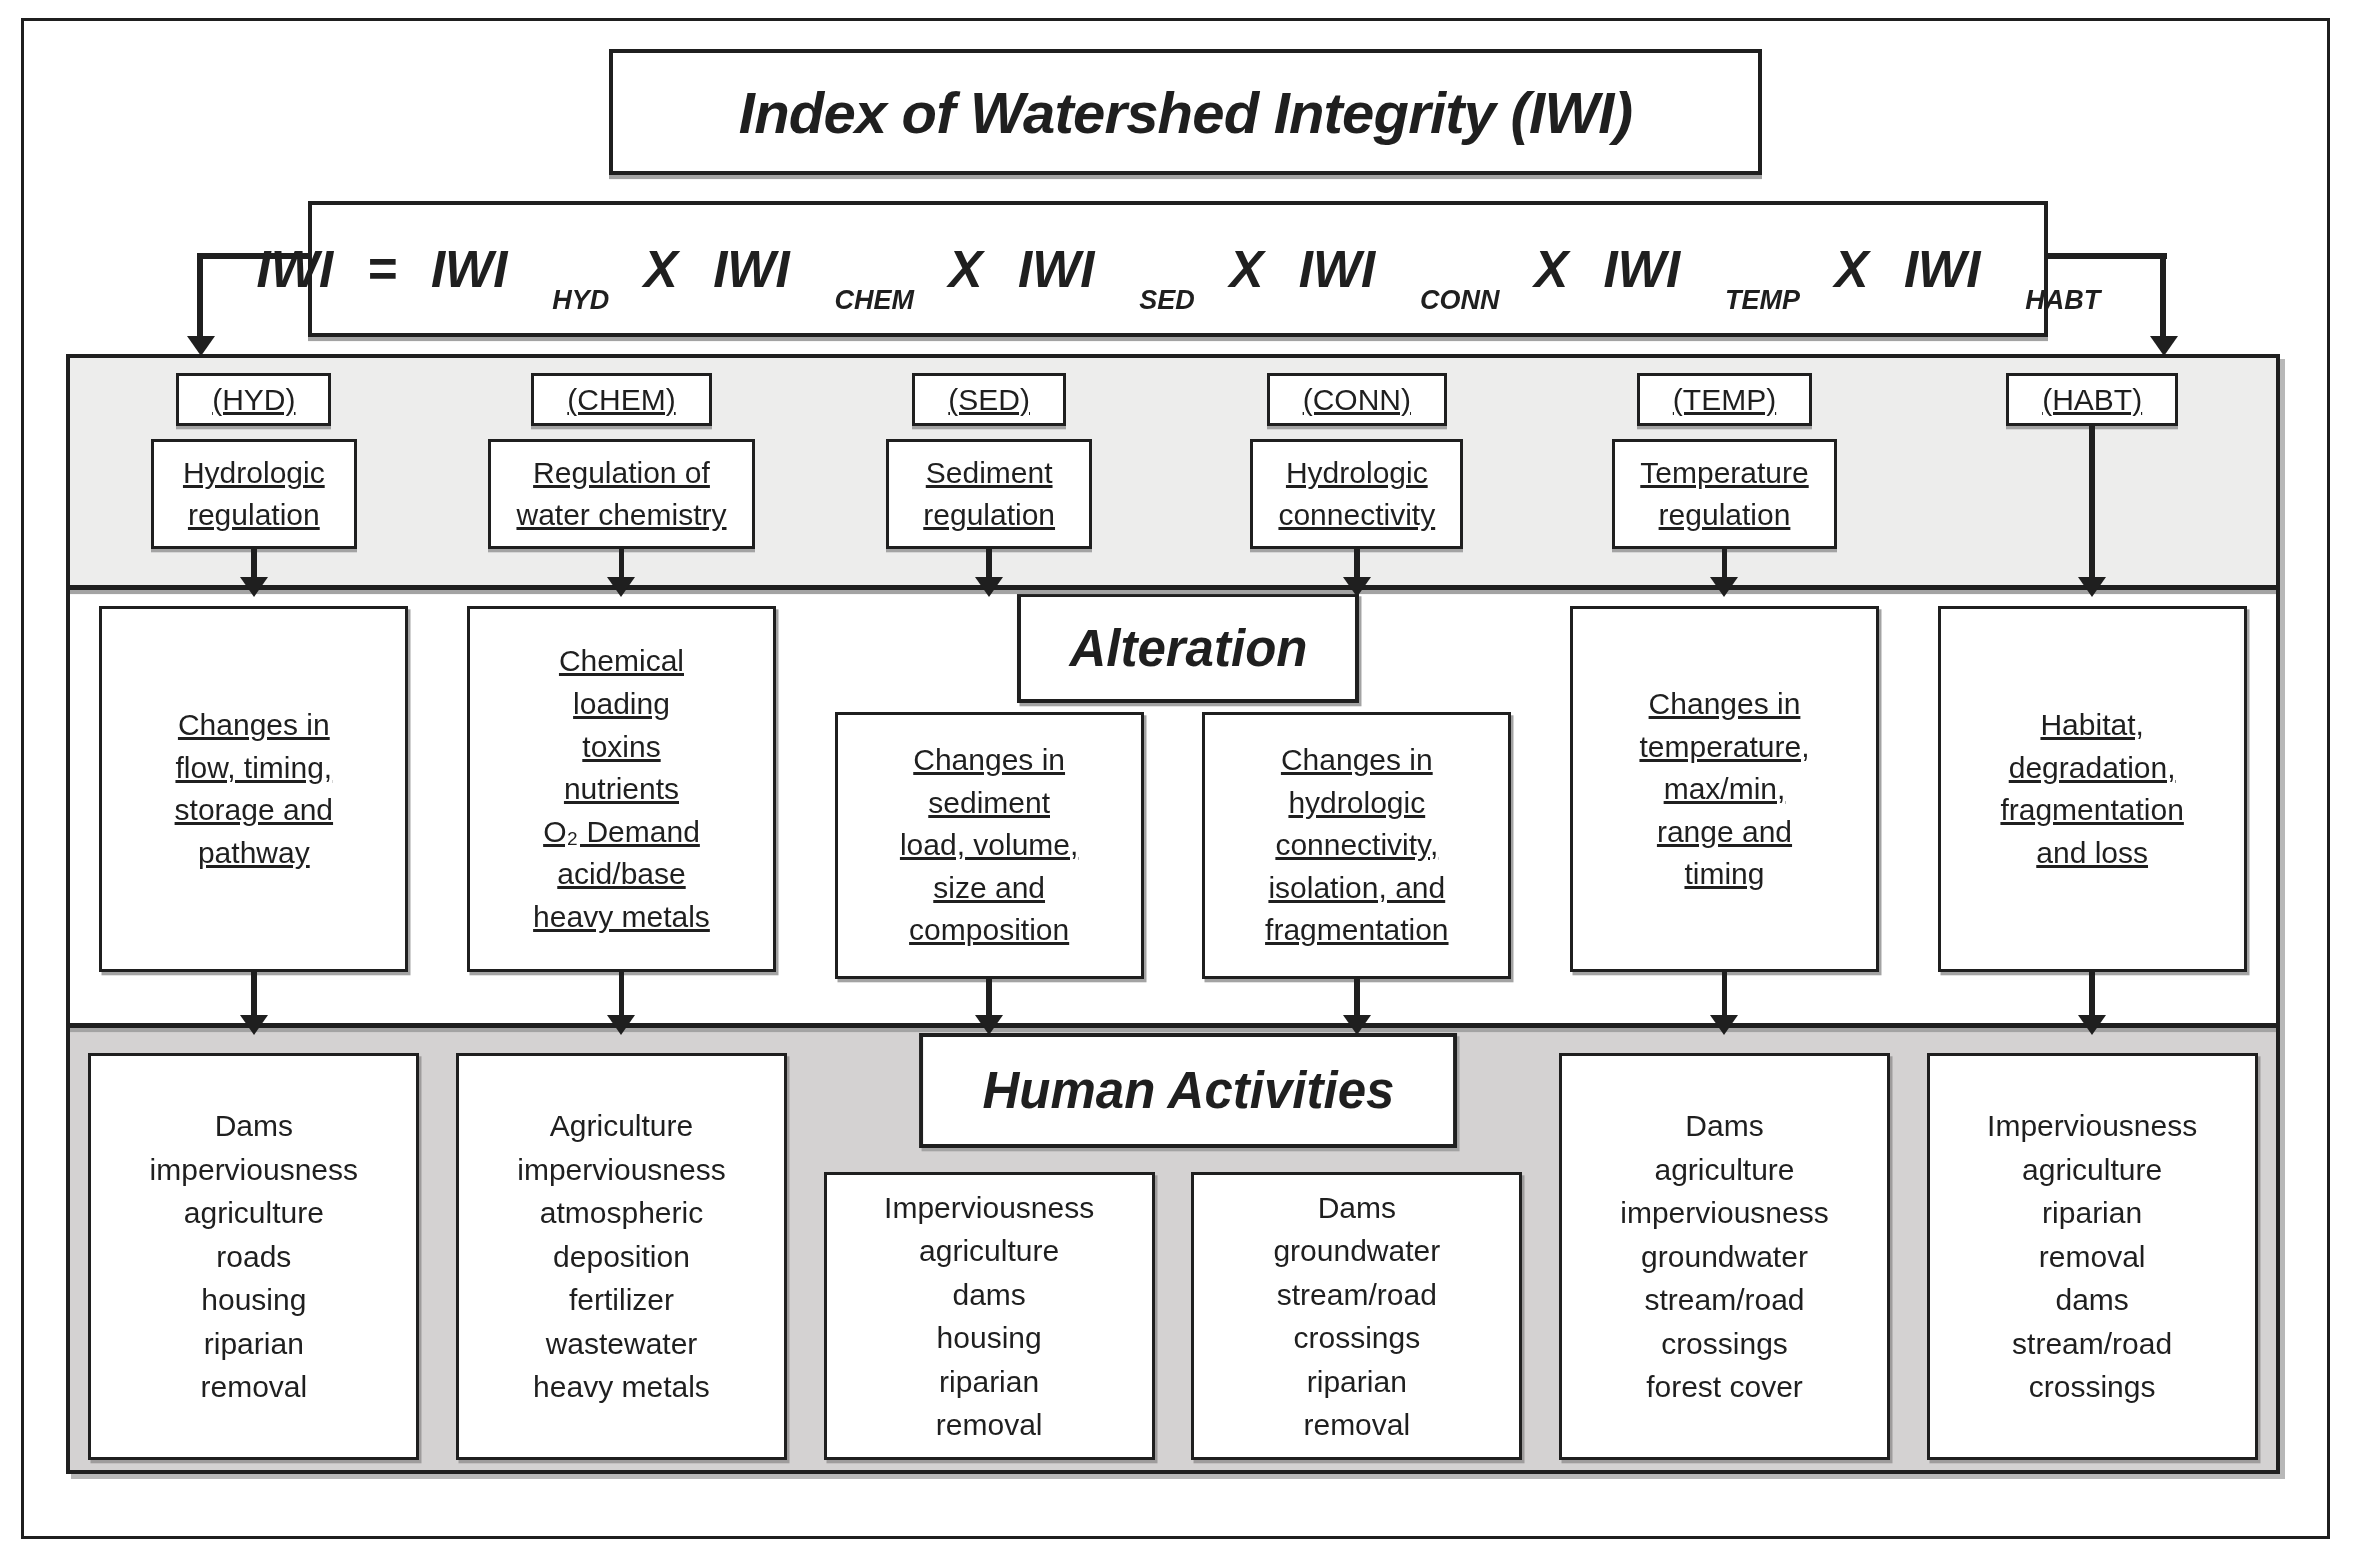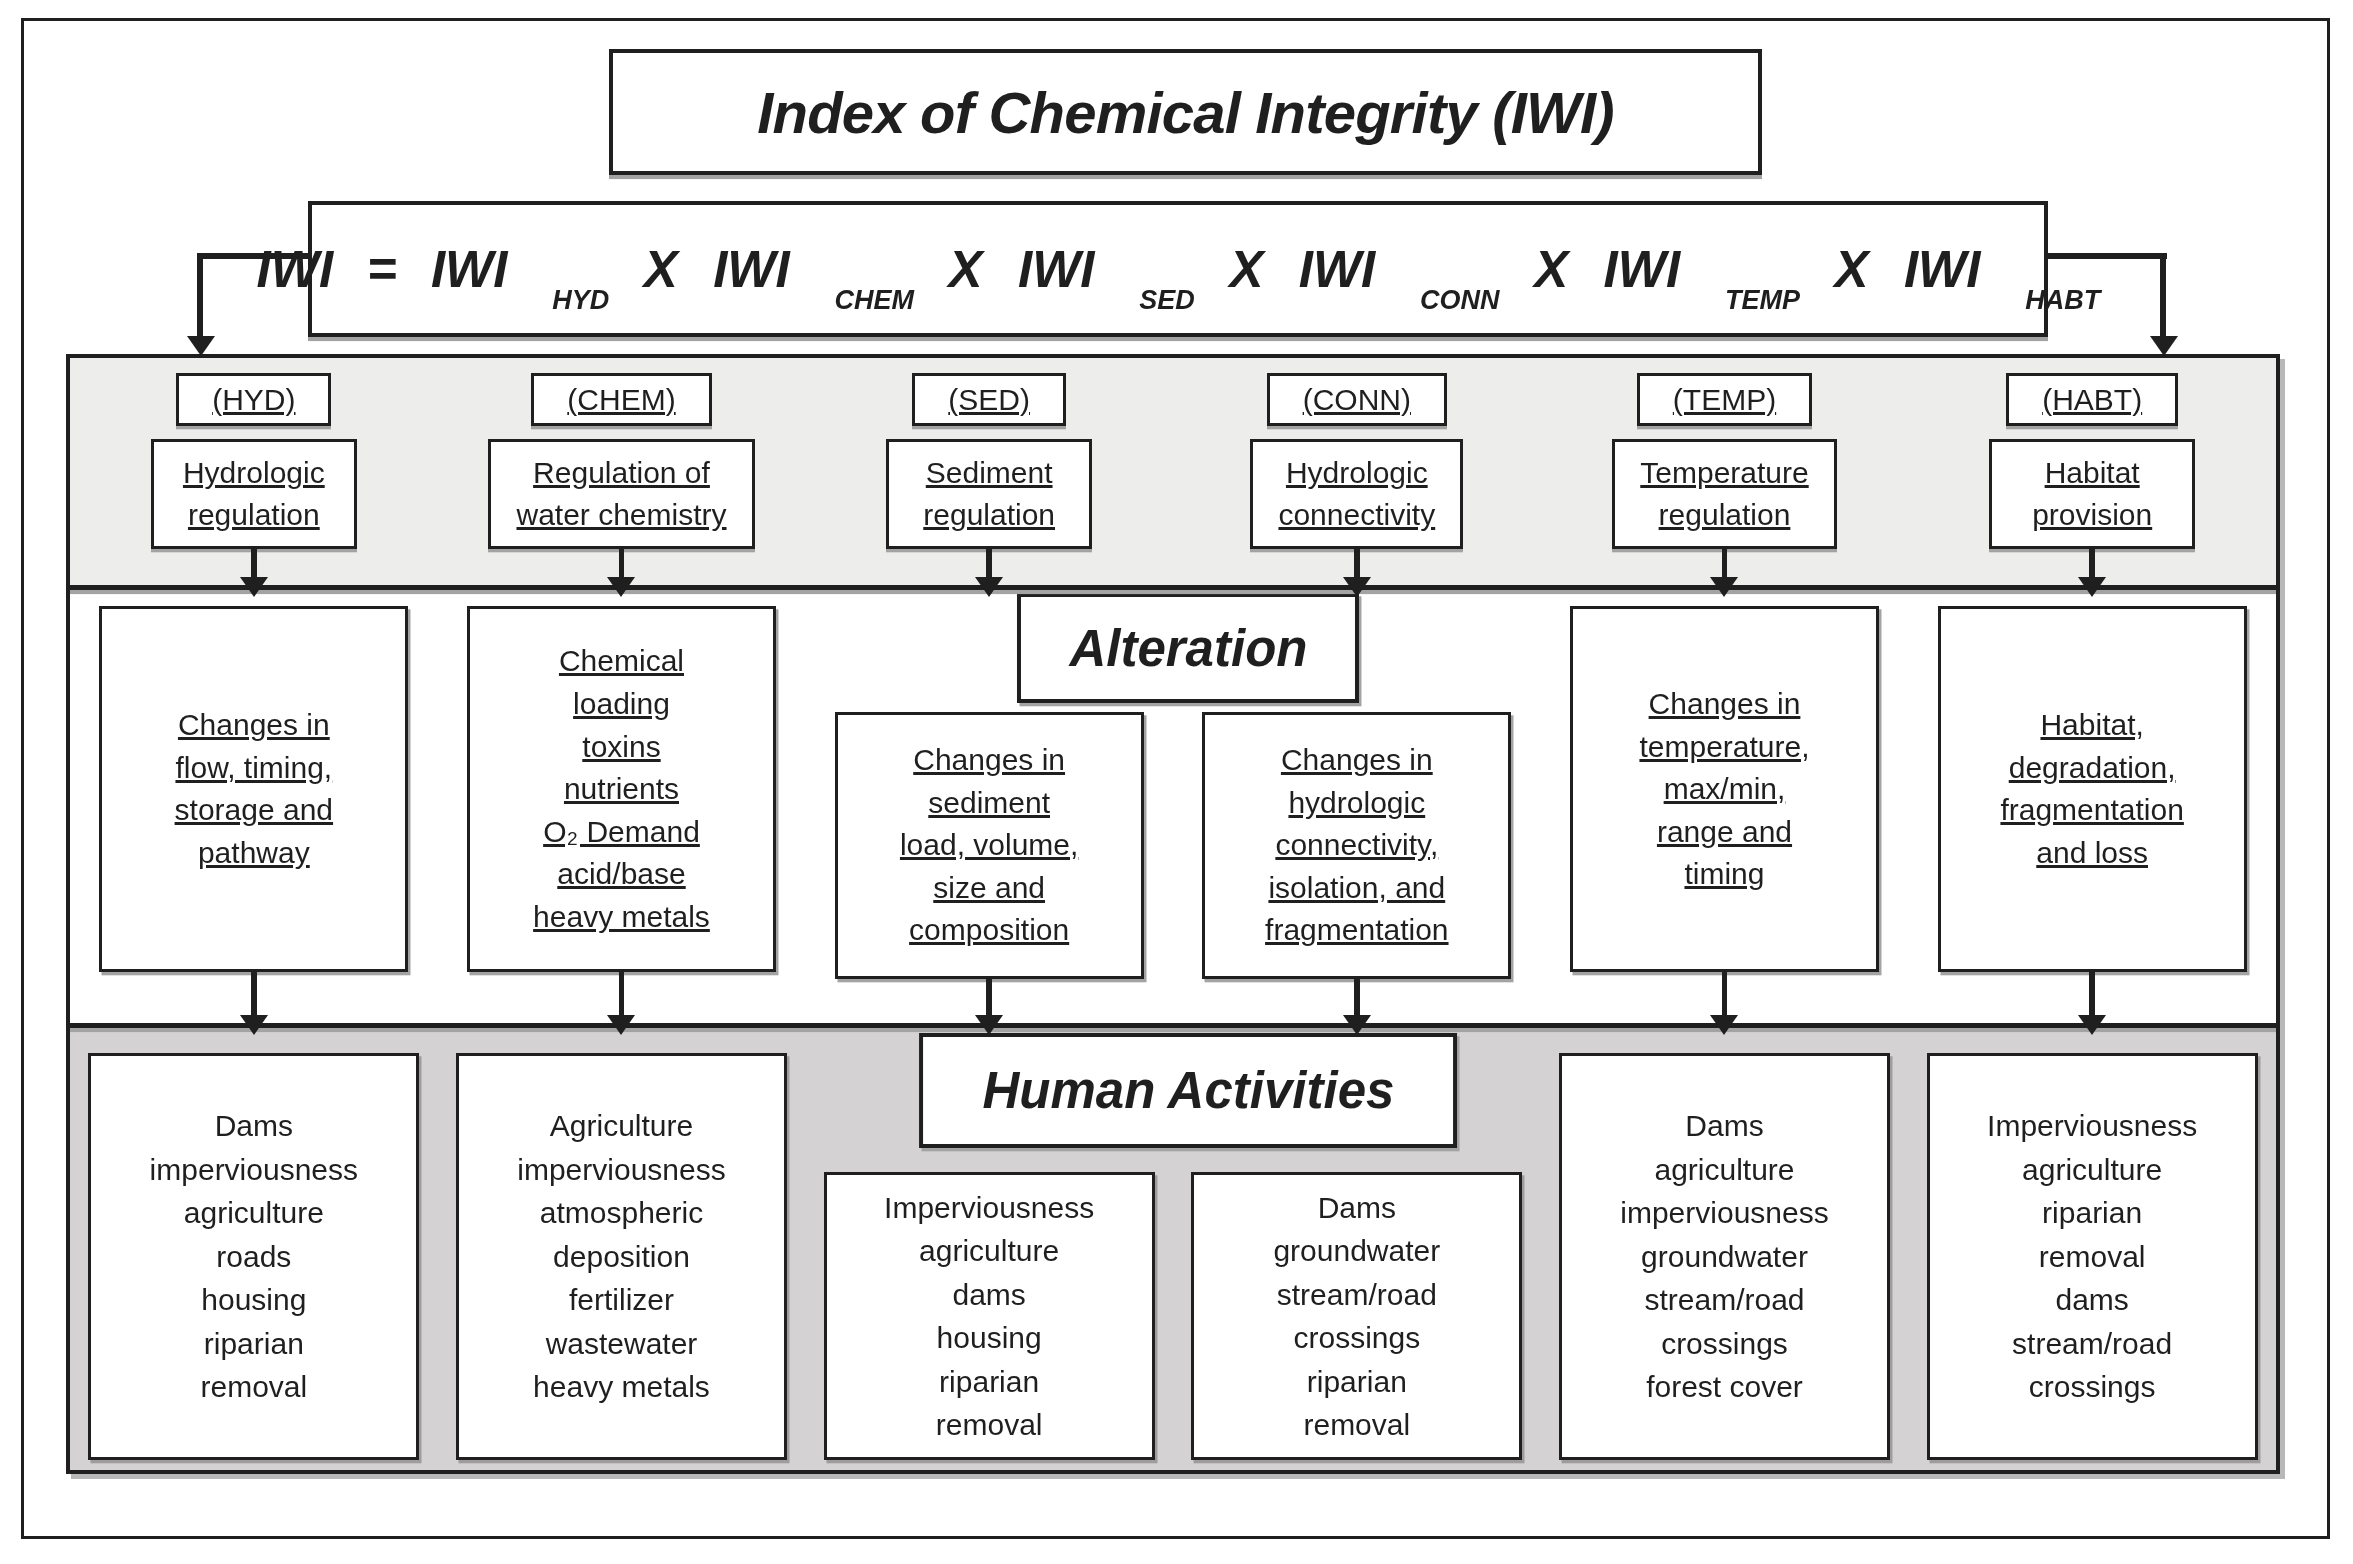--- a/index.html
+++ b/index.html
@@ -114,21 +114,21 @@
   .hcell .act-box{height:407px;}
   .hcell.low .act-box{height:288px;}
 </style>
 </head>
 <body>
 
 <div class="figure">
   <div class="outer-frame"></div>
 
   <div class="title-box box">
-    <span>Index of Chemical Integrity (IWI)</span>
+    <span>Index of Watershed Integrity (IWI)</span>
   </div>
 
   <div class="formula-box box">
     <span class="f-base">IWI</span>
     <span class="f-eq">=</span>
     <span class="f-term"><span>IWI</span><sub>HYD</sub></span>
     <span class="f-op">X</span>
     <span class="f-term"><span>IWI</span><sub>CHEM</sub></span>
     <span class="f-op">X</span>
     <span class="f-term"><span>IWI</span><sub>SED</sub></span>
@@ -190,22 +190,20 @@
         <div class="code-box box">(TEMP)</div>
         <div class="func-box box">Temperature
 regulation</div>
         <div class="down-arrow">
             <div class="stem"></div>
             <div class="head"></div>
           </div>
       </div>
       <div class="cell fcell">
         <div class="code-box box">(HABT)</div>
-        <div class="func-box box">Habitat
-provision</div>
         <div class="down-arrow">
             <div class="stem"></div>
             <div class="head"></div>
           </div>
       </div>
     </div>
 
     <div class="band band-alteration">
       <div class="section-title alt-title">
         <span>Alteration</span>

